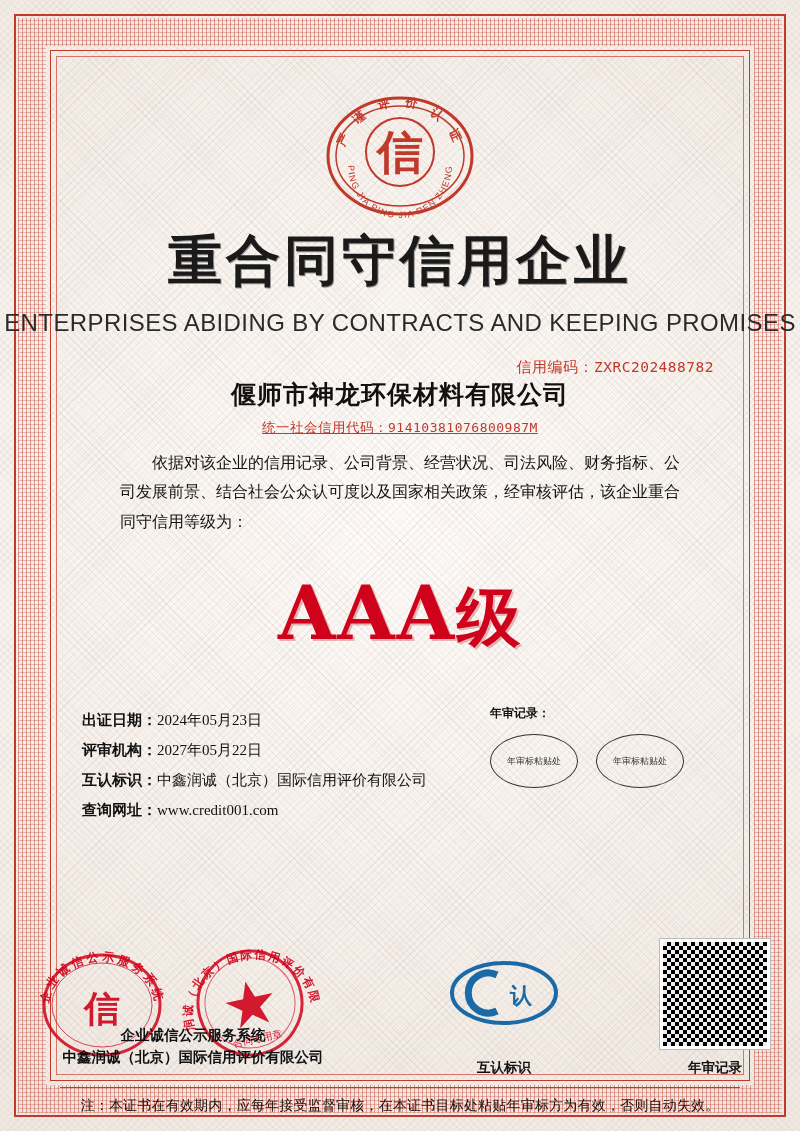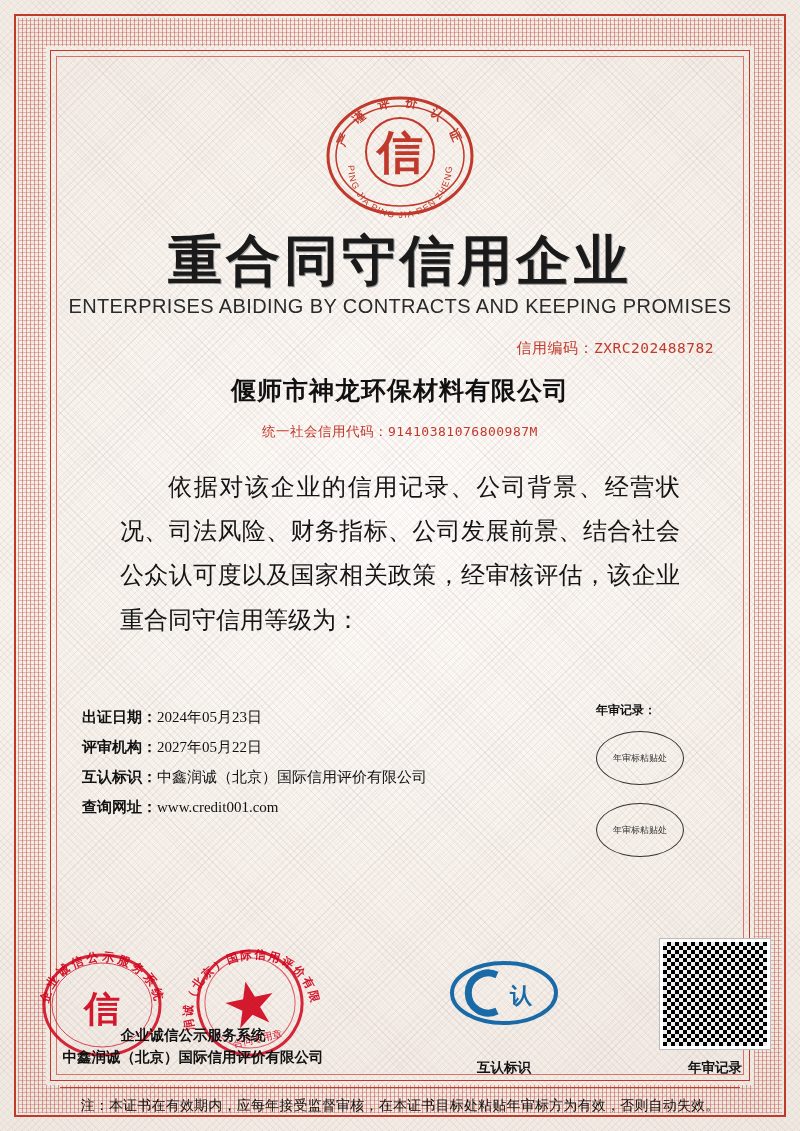--- a/index.html
+++ b/index.html
@@ -70,96 +70,97 @@
     margin-top:14px;
     font-family:Liberation Sans, sans-serif;
     font-weight:bold;
     font-size:54px;
     letter-spacing:4px;
     color:#1a1a1a;
     text-shadow:1px 1px 0 #999;
     line-height:1.05;
   }
   .title-en{
-    margin-top:6px;
+    margin-top:20px;
     font-family:"Liberation Sans", sans-serif;
-    font-size:20px;
+    font-size:24px;
     letter-spacing:0.4px;
     color:#2a2a2a;
     white-space:nowrap;
   }
   .cert-no{
     margin-top:21px;
     align-self:flex-end;
     margin-right:26px;
     font-family:"Liberation Sans", sans-serif;
     font-size:15px;
     color:#c0392b;
     letter-spacing:0.5px;
   }
   .cert-no .num{font-family:"DejaVu Sans Mono", monospace;font-size:14.5px;letter-spacing:0.5px;}
 
   .company{
-    margin-top:16px;
+    margin-top:1px;
     font-family:"DejaVu Sans", sans-serif;
     font-weight:bold;
     font-size:25px;
     color:#111;
     letter-spacing:1px;
   }
   .usci{
-    margin-top:16px;
+    margin-top:8px;
     font-size:13.5px;
     color:#c0392b;
     font-family:"Liberation Sans", sans-serif;
     letter-spacing:0.5px;
+    text-decoration:underline;
   }
   .usci .code{font-family:"DejaVu Sans Mono", monospace;font-size:13px;}
 
   .body-text{
-    margin-top:24px;
+    margin-top:11px;
     width:560px;
     font-family:"Liberation Serif", serif;
-    font-size:24px;
+    font-size:16px;
     line-height:1.85;
     color:#141414;
     text-align:justify;
     text-indent:2em;
   }
 
   .grade{
     margin-top:34px;
     font-family:"DejaVu Serif", serif;
     font-weight:bold;
     font-size:74px;
     color:#d0021b;
     letter-spacing:2px;
     text-shadow:2px 2px 0 rgba(150,0,0,0.25);
   }
   .grade .lvl{font-family:"DejaVu Sans", sans-serif;font-size:64px;}
 
   
   .lower{
-    margin-top:60px;
+    margin-top:44px;
     width:100%;
     display:flex;
     justify-content:space-between;
     align-items:flex-start;
     padding:0 16px 0 22px;
     box-sizing:border-box;
   }
   .info-list{font-size:15px;line-height:2.0;color:#111;font-family:"Liberation Serif", serif;}
   .info-list .label{font-weight:bold;}
   .info-list .val{font-family:"Liberation Serif", serif;}
   .annual{
     margin-right:40px;
     text-align:left;
   }
   .annual-title{font-size:12px;font-weight:bold;color:#111;margin-bottom:12px;}
-  .annual-circles{display:flex;gap:18px;flex-direction:column;}
+  .annual-circles{display:flex;gap:18px;}
   .circle{
     width:86px;height:52px;border:1px solid #333;border-radius:50%;
     display:flex;align-items:center;justify-content:center;
     font-size:9px;color:#333;text-align:center;line-height:1.2;
   }
 
   
   .seals{
     position:absolute;left:0;right:0;bottom:54px;
     display:flex;align-items:flex-end;justify-content:space-between;
@@ -237,20 +238,23 @@
     </div>
 
     <div class="company">偃师市神龙环保材料有限公司</div>
 
     <div class="usci">
       <span>统一社会信用代码：</span><span class="code">91410381076800987M</span>
     </div>
 
     <div class="body-text">依据对该企业的信用记录、公司背景、经营状况、司法风险、财务指标、公司发展前景、结合社会公众认可度以及国家相关政策，经审核评估，该企业重合同守信用等级为：</div>
 
+    <div class="grade">
+      <span class="ltr">AAA</span><span class="lvl">级</span>
+    </div>
 
     <div class="lower">
       <div class="info-list">
         <div>
           <span class="label">出证日期：</span><span class="val">2024年05月23日</span>
         </div>
         <div>
           <span class="label">评审机构：</span><span class="val">2027年05月22日</span>
         </div>
         <div>

